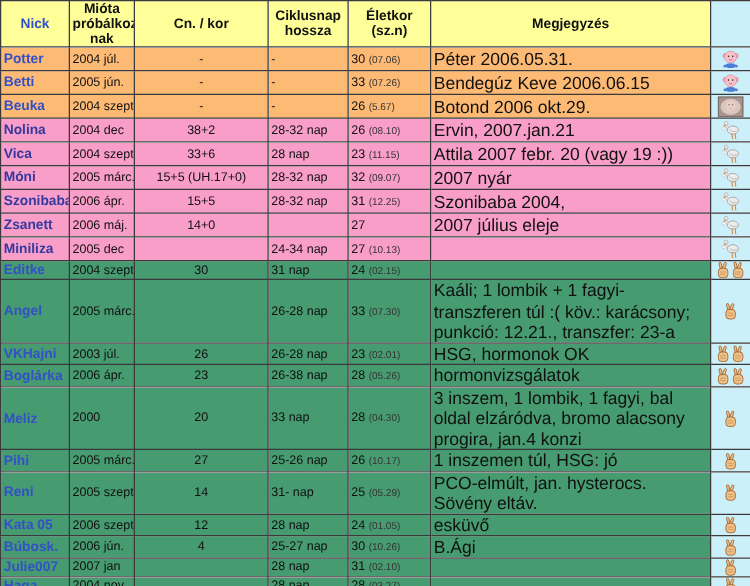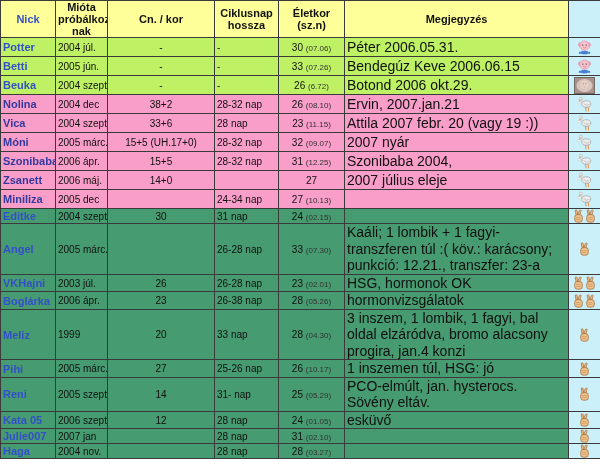--- a/index.html
+++ b/index.html
@@ -2,30 +2,30 @@
 <html><head>
 <meta charset="utf-8">
 <style>
   html,body{margin:0;padding:0;background:#fff;font-family:"Liberation Sans",sans-serif;}
   .table-wrap{width:600px;}
   table{border-collapse:collapse;table-layout:fixed;width:600px;}
   th,td{border:1px solid #3a3a3a;overflow:hidden;padding:0 2px;vertical-align:middle;}
   thead th{background:#ffff99;font-size:11px;font-weight:bold;color:#111;height:33px;line-height:1.1;text-align:center;}
   th.nick-h{color:#3350c8;}
   tr th.icon-h{background:#ccf0fa;}
-  .row-born td{background:#bef264;height:18px;}
+  .row-born td{background:#fdba74;height:18px;}
   .row-pregnant td{background:#f99dc9;height:18px;}
   .row-trying td{background:#469b70;height:14px;}
   td{font-size:10px;color:#101010;}
   td.nick{font-weight:bold;color:#3350c8;font-size:11px;white-space:nowrap;}
   .row-pregnant td.nick{color:#333a9e;}
   td.since{text-align:left;white-space:nowrap;}
   td.cn{text-align:center;}
   td.cycle{text-align:left;}
-  td.agecell{text-align:center;white-space:nowrap;}
+  td.agecell{text-align:left;white-space:nowrap;}
   .age-note{font-size:8px;color:#333;}
   td.note{font-size:14px;line-height:1.18;}
   tr td.iconcol{background:#ccf0fa;text-align:center;padding:0;white-space:nowrap;}
   .icn{display:inline-block;vertical-align:middle;line-height:0;margin:0 0.5px;}
 </style>
 </head>
 <body>
 
 <div class="table-wrap">
   <table>
@@ -86,21 +86,21 @@
                 <ellipse cx="8" cy="13.4" rx="4.3" ry="2" fill="#4a7fd4"></ellipse>
                 <circle cx="3.1" cy="13.8" r="1.2" fill="#4a7fd4"></circle>
                 <circle cx="12.9" cy="13.8" r="1.2" fill="#4a7fd4"></circle>
               </svg></span></td>
         </tr>
         <tr class="row-born">
           <td class="nick">Beuka</td>
           <td class="since">2004 szept.</td>
           <td class="cn">-</td>
           <td class="cycle">-</td>
-          <td class="agecell"><span>26</span> <span class="age-note">(6.72)</span></td>
+          <td class="agecell"><span>26</span> <span class="age-note">(5.67)</span></td>
           <td class="note">Botond 2006 okt.29.</td>
           <td class="iconcol"><span class="icn"><svg width="21" height="17" viewBox="0 0 22 18">
                 <rect x="0.5" y="0.5" width="21" height="17" fill="#a9948d" stroke="#6f6059"></rect>
                 <ellipse cx="11" cy="9" rx="8.5" ry="6.8" fill="#d9c6bf"></ellipse>
                 <ellipse cx="11" cy="8.2" rx="4.2" ry="4.6" fill="#e8cfc5"></ellipse>
                 <circle cx="9.6" cy="7.2" r="0.6" fill="#8a6f66"></circle>
                 <circle cx="12.6" cy="7.2" r="0.6" fill="#8a6f66"></circle>
                 <path d="M10 10.4 q1 0.8 2 0" stroke="#b08d80" fill="none" stroke-width="0.5"></path>
               </svg></span></td>
         </tr>
@@ -272,21 +272,21 @@
                 <path d="M3 8.6 h4.6 M3 10.4 h4.6" stroke="#c89055" stroke-width="0.6" fill="none"></path>
               </svg></span><span class="icn"><svg width="11" height="14" viewBox="0 0 11 14">
                 <path d="M3.2 6.2 L2.2 1.9 q-0.2-1 0.8-1.1 q0.9 0 1.1 0.9 L4.8 6" fill="#eec08a" stroke="#96551f" stroke-width="0.6"></path>
                 <path d="M4.4 6.4 L6.4 1.5 q0.4-0.9 1.2-0.5 q0.8 0.4 0.4 1.3 L6.6 6.6" fill="#eec08a" stroke="#96551f" stroke-width="0.6"></path>
                 <rect x="1.7" y="5.6" width="7.6" height="7.6" rx="2.6" fill="#eec08a" stroke="#96551f" stroke-width="0.6"></rect>
                 <path d="M3 8.6 h4.6 M3 10.4 h4.6" stroke="#c89055" stroke-width="0.6" fill="none"></path>
               </svg></span></td>
         </tr>
         <tr class="row-trying">
           <td class="nick">Meliz</td>
-          <td class="since">1999</td>
+          <td class="since">2000</td>
           <td class="cn">20</td>
           <td class="cycle">33 nap</td>
           <td class="agecell"><span>28</span> <span class="age-note">(04.30)</span></td>
           <td class="note">3 inszem, 1 lombik, 1 fagyi, bal oldal elzáródva, bromo alacsony progira, jan.4 konzi</td>
           <td class="iconcol"><span class="icn"><svg width="11" height="14" viewBox="0 0 11 14">
                 <path d="M3.2 6.2 L2.2 1.9 q-0.2-1 0.8-1.1 q0.9 0 1.1 0.9 L4.8 6" fill="#eec08a" stroke="#96551f" stroke-width="0.6"></path>
                 <path d="M4.4 6.4 L6.4 1.5 q0.4-0.9 1.2-0.5 q0.8 0.4 0.4 1.3 L6.6 6.6" fill="#eec08a" stroke="#96551f" stroke-width="0.6"></path>
                 <rect x="1.7" y="5.6" width="7.6" height="7.6" rx="2.6" fill="#eec08a" stroke="#96551f" stroke-width="0.6"></rect>
                 <path d="M3 8.6 h4.6 M3 10.4 h4.6" stroke="#c89055" stroke-width="0.6" fill="none"></path>
               </svg></span></td>
@@ -327,20 +327,34 @@
           <td class="agecell"><span>24</span> <span class="age-note">(01.05)</span></td>
           <td class="note">esküvő</td>
           <td class="iconcol"><span class="icn"><svg width="11" height="14" viewBox="0 0 11 14">
                 <path d="M3.2 6.2 L2.2 1.9 q-0.2-1 0.8-1.1 q0.9 0 1.1 0.9 L4.8 6" fill="#eec08a" stroke="#96551f" stroke-width="0.6"></path>
                 <path d="M4.4 6.4 L6.4 1.5 q0.4-0.9 1.2-0.5 q0.8 0.4 0.4 1.3 L6.6 6.6" fill="#eec08a" stroke="#96551f" stroke-width="0.6"></path>
                 <rect x="1.7" y="5.6" width="7.6" height="7.6" rx="2.6" fill="#eec08a" stroke="#96551f" stroke-width="0.6"></rect>
                 <path d="M3 8.6 h4.6 M3 10.4 h4.6" stroke="#c89055" stroke-width="0.6" fill="none"></path>
               </svg></span></td>
         </tr>
         <tr class="row-trying">
+          <td class="nick">Búbosk.</td>
+          <td class="since">2006 jún.</td>
+          <td class="cn">4</td>
+          <td class="cycle">25-27 nap</td>
+          <td class="agecell"><span>30</span> <span class="age-note">(10.26)</span></td>
+          <td class="note">B.Ági</td>
+          <td class="iconcol"><span class="icn"><svg width="11" height="14" viewBox="0 0 11 14">
+                <path d="M3.2 6.2 L2.2 1.9 q-0.2-1 0.8-1.1 q0.9 0 1.1 0.9 L4.8 6" fill="#eec08a" stroke="#96551f" stroke-width="0.6"></path>
+                <path d="M4.4 6.4 L6.4 1.5 q0.4-0.9 1.2-0.5 q0.8 0.4 0.4 1.3 L6.6 6.6" fill="#eec08a" stroke="#96551f" stroke-width="0.6"></path>
+                <rect x="1.7" y="5.6" width="7.6" height="7.6" rx="2.6" fill="#eec08a" stroke="#96551f" stroke-width="0.6"></rect>
+                <path d="M3 8.6 h4.6 M3 10.4 h4.6" stroke="#c89055" stroke-width="0.6" fill="none"></path>
+              </svg></span></td>
+        </tr>
+        <tr class="row-trying">
           <td class="nick">Julie007</td>
           <td class="since">2007 jan</td>
           <td class="cn"></td>
           <td class="cycle">28 nap</td>
           <td class="agecell"><span>31</span> <span class="age-note">(02.10)</span></td>
           <td class="note"></td>
           <td class="iconcol"><span class="icn"><svg width="11" height="14" viewBox="0 0 11 14">
                 <path d="M3.2 6.2 L2.2 1.9 q-0.2-1 0.8-1.1 q0.9 0 1.1 0.9 L4.8 6" fill="#eec08a" stroke="#96551f" stroke-width="0.6"></path>
                 <path d="M4.4 6.4 L6.4 1.5 q0.4-0.9 1.2-0.5 q0.8 0.4 0.4 1.3 L6.6 6.6" fill="#eec08a" stroke="#96551f" stroke-width="0.6"></path>
                 <rect x="1.7" y="5.6" width="7.6" height="7.6" rx="2.6" fill="#eec08a" stroke="#96551f" stroke-width="0.6"></rect>

